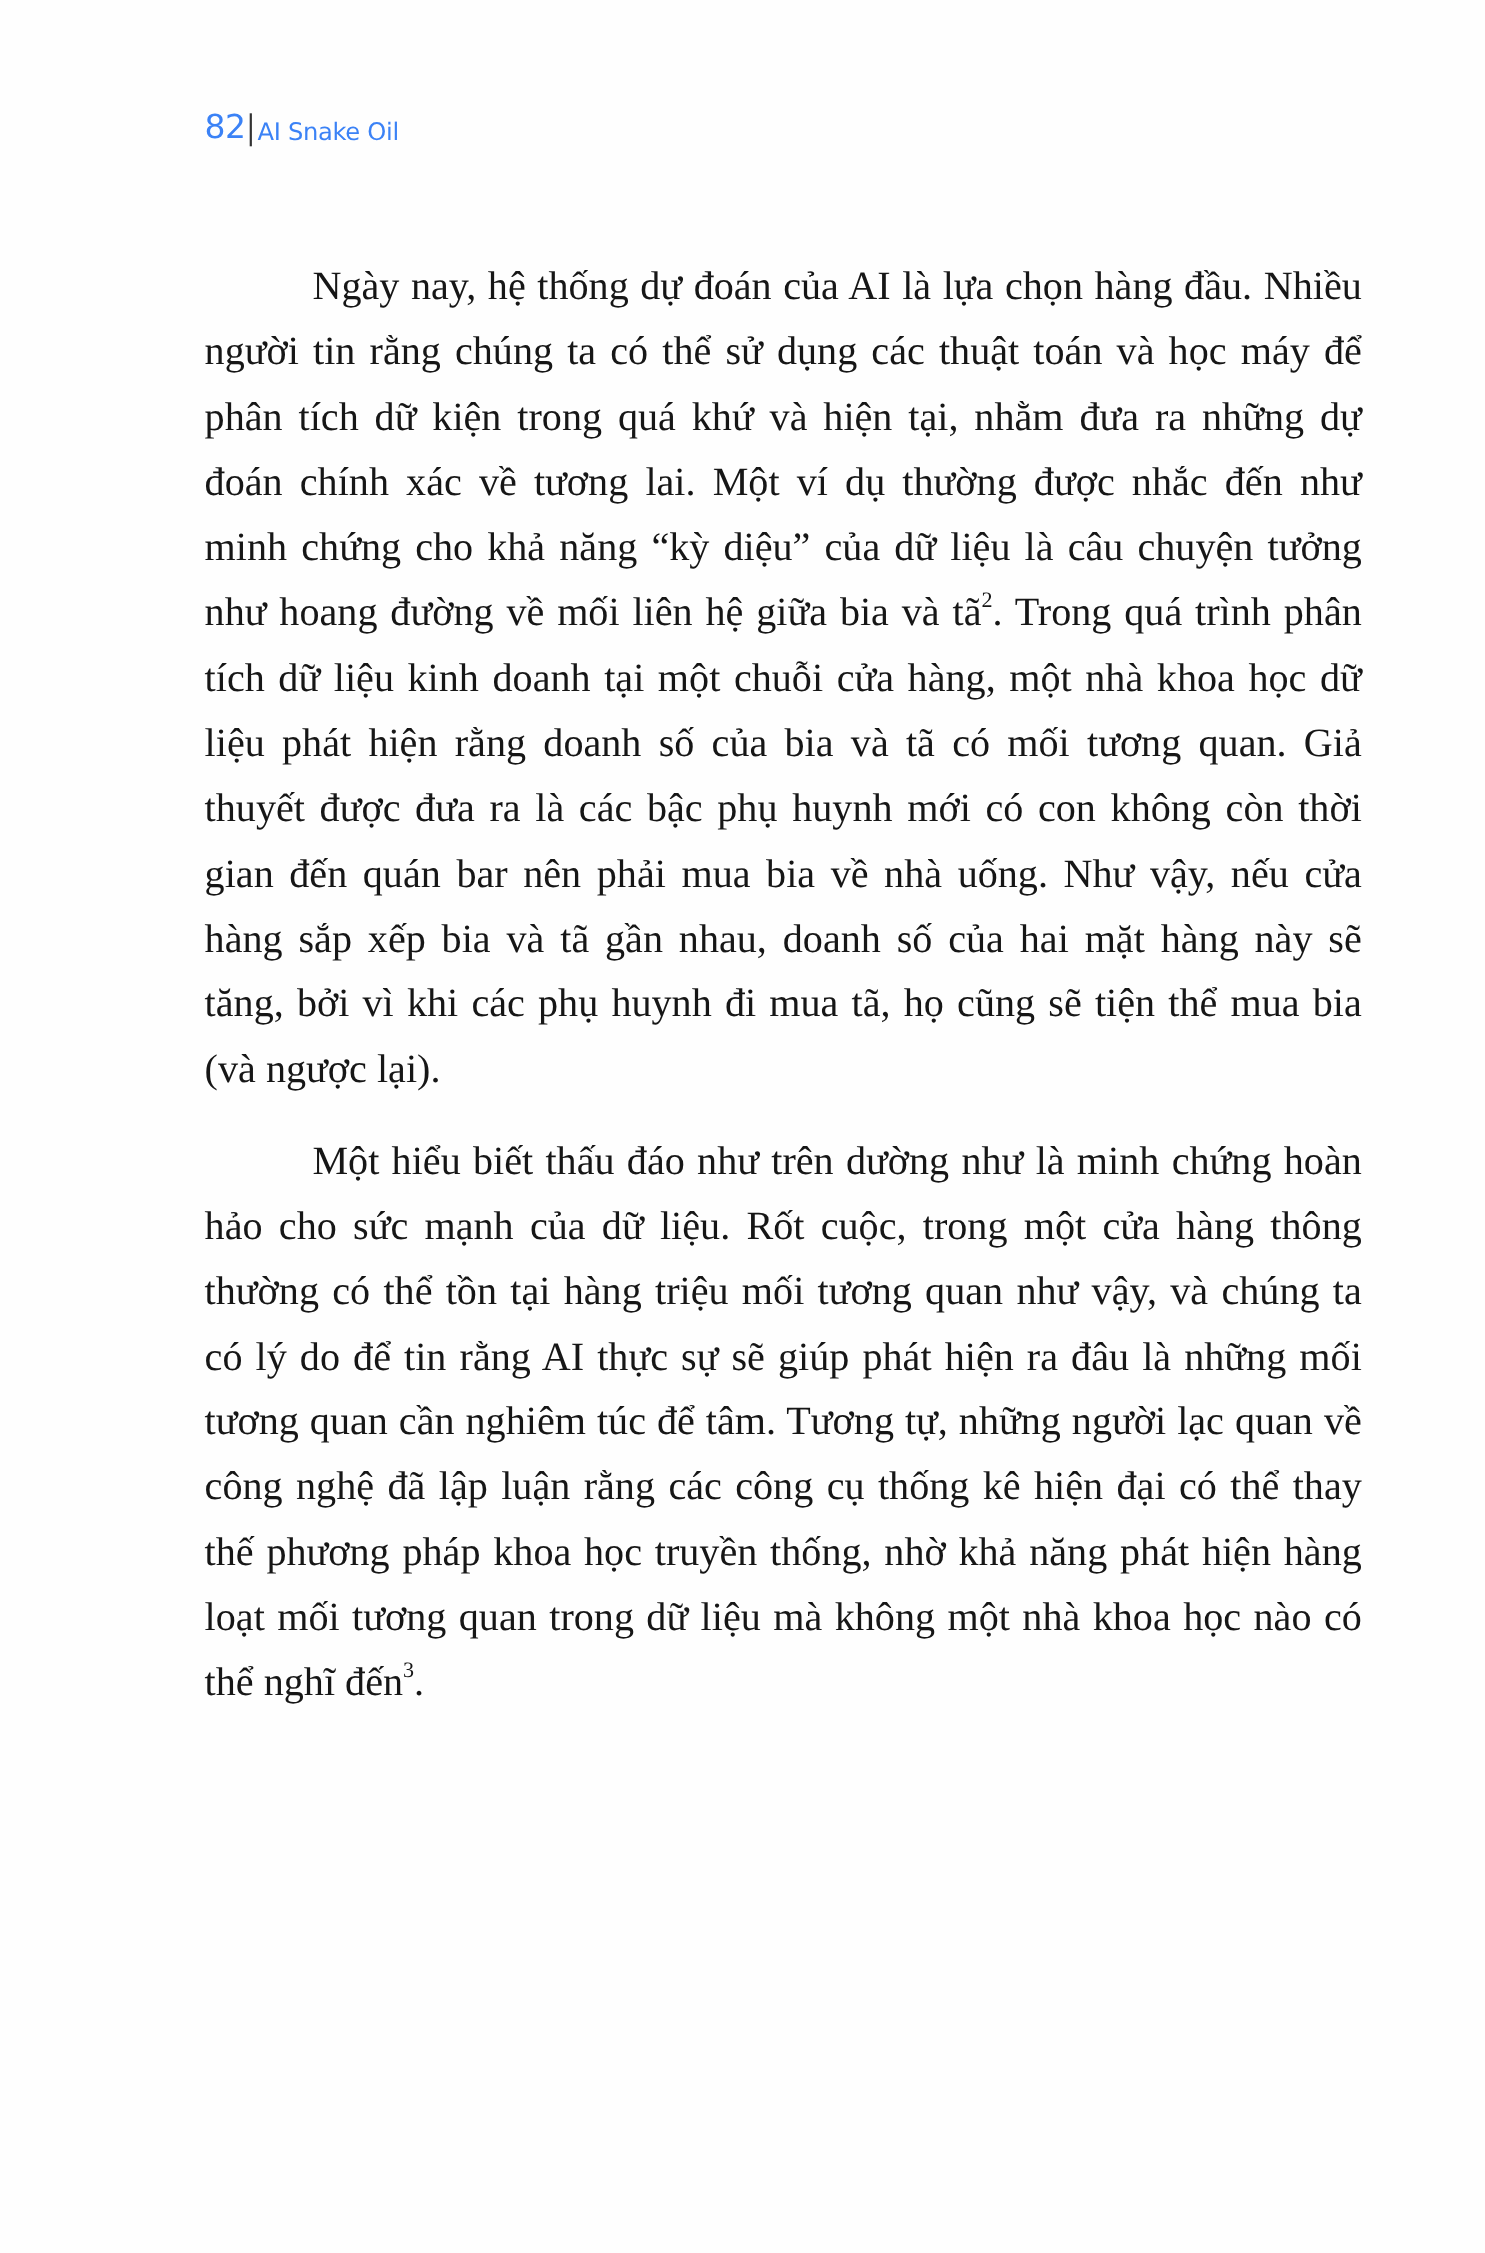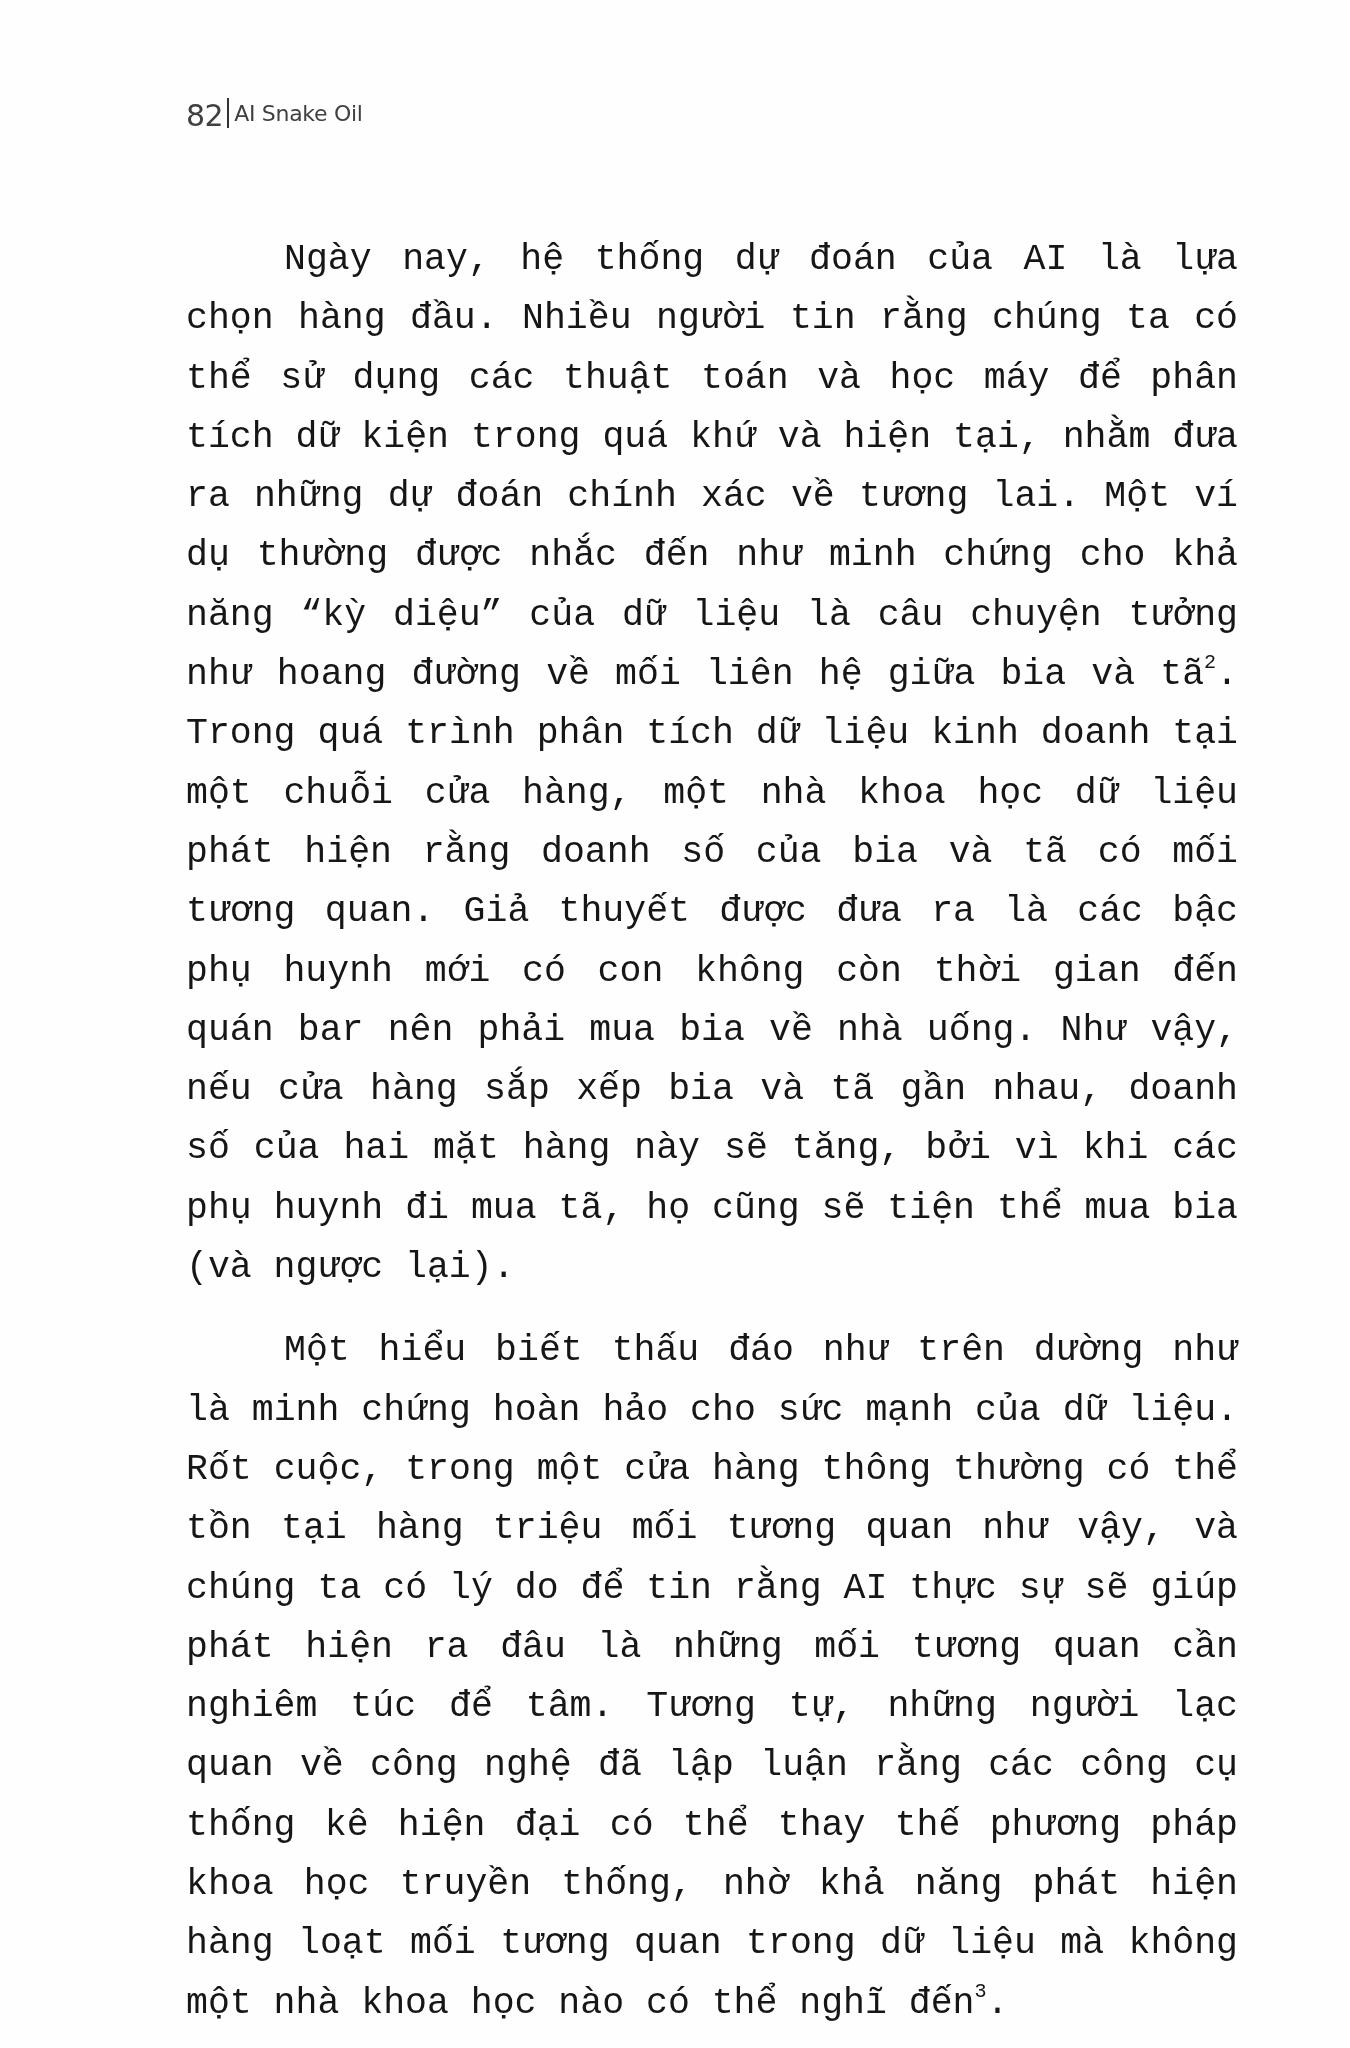--- a/index.html
+++ b/index.html
@@ -18,23 +18,23 @@
       position: absolute;
       left: 0; top: 0;
       width: 1350px; height: 2048px;
       background: #fefefe;
     }
     .running-head {
       position: absolute;
       left: 186px;
       top: 98px;
       display: flex;
-      align-items: flex-start;
+      align-items: flex-end;
       font-family: "DejaVu Sans", sans-serif;
-      color: #404040;
+      color: #3b82f6;
     }
     .running-head .page-num {
       font-size: 30px;
       letter-spacing: -0.5px;
     }
     .running-head .sep {
       display: inline-block;
       width: 2px;
       height: 30px;
       background: #333;
@@ -53,21 +53,20 @@
       font-family: "Liberation Serif", "DejaVu Serif", serif;
       font-size: 36.5px;
       line-height: 59.3px;
       text-align: justify;
       color: #161616;
     }
     .body-text p {
       margin: 0 0 24px 0;
       text-indent: 98px;
       hyphens: none;
-      font-family: Liberation Mono, monospace;
     }
     .body-text sup {
       font-size: 0.55em;
       line-height: 0;
       vertical-align: 0.8em;
     }
   </style>
 </head>
 <body>
 

